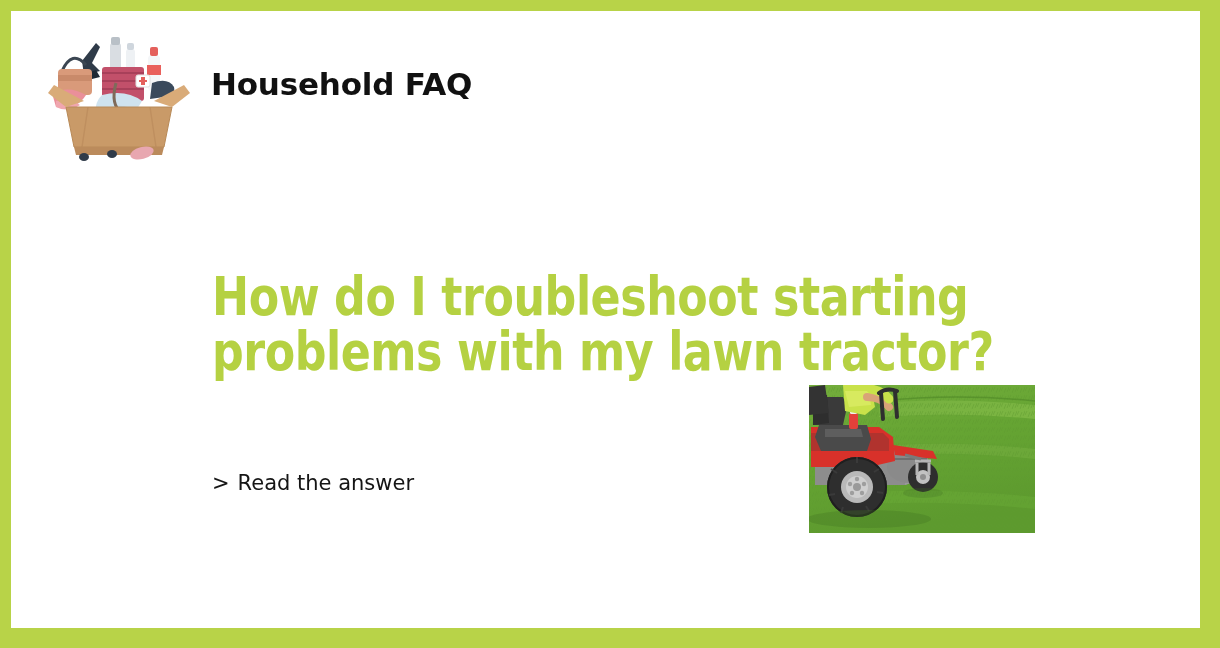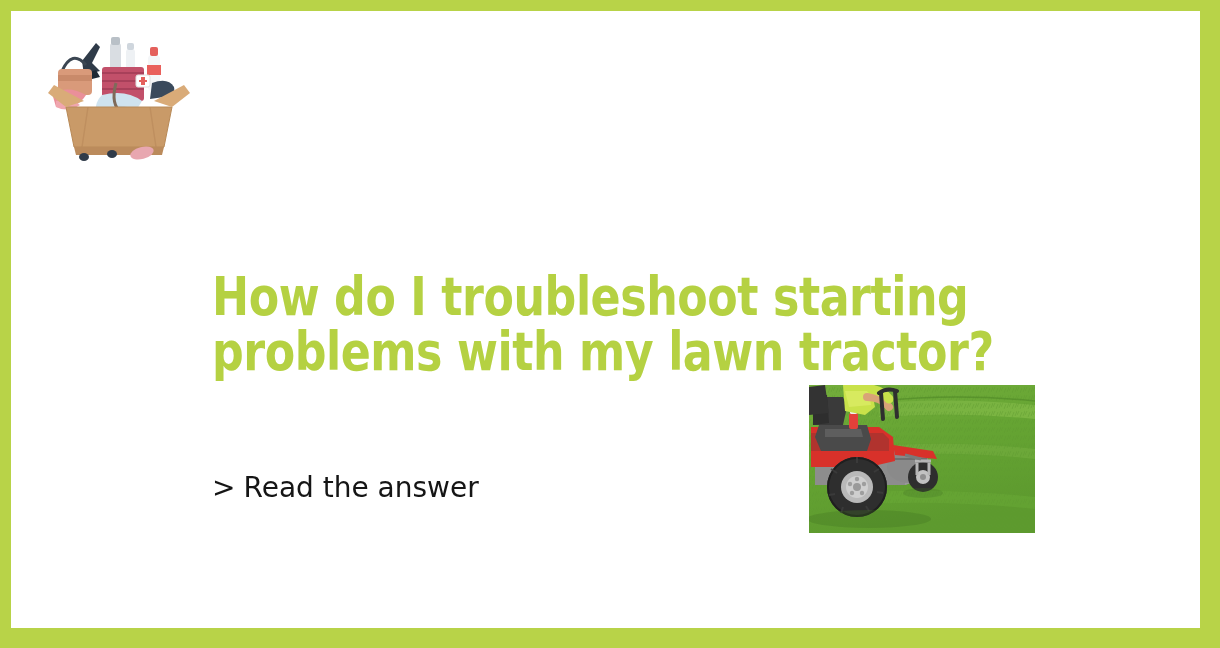--- a/index.html
+++ b/index.html
@@ -85,21 +85,21 @@
     transform-origin: left top;
   }
 
   
   .read-answer {
     position: absolute;
     left: 201px;
     top: 460px;
     font-family: "DejaVu Sans", sans-serif;
     font-weight: normal;
-    font-size: 28px;
+    font-size: 21px;
     color: #151515;
     white-space: nowrap;
     text-decoration: none;
   }
   .read-answer .chev {
     display: inline-block;
     margin-right: 8px;
   }
 
   
@@ -172,20 +172,21 @@
           <path d="M128 84 L146 70 L140 62 L110 78 Z" fill="#d9ab78"></path>
 
           <path d="M30 124 L120 124 L118 132 L32 132 Z" fill="#bb8b5c"></path>
 
           <ellipse cx="40" cy="134" rx="5" ry="4" fill="#2f3b49"></ellipse>
           <ellipse cx="68" cy="131" rx="5" ry="4" fill="#2f3b49"></ellipse>
           <ellipse cx="98" cy="130" rx="12" ry="6" fill="#e8a7b0" transform="rotate(-15 98 130)"></ellipse>
         </svg>
       </div>
 
+      <div class="header-title">Household FAQ</div>
 
     </div>
 
     <div class="question-title">
       <div>How do I troubleshoot starting</div>
       <div>problems with my lawn tractor?</div>
     </div>
 
     <a class="read-answer" href="#">
       <span class="chev">&gt;</span><span>Read the answer</span>

